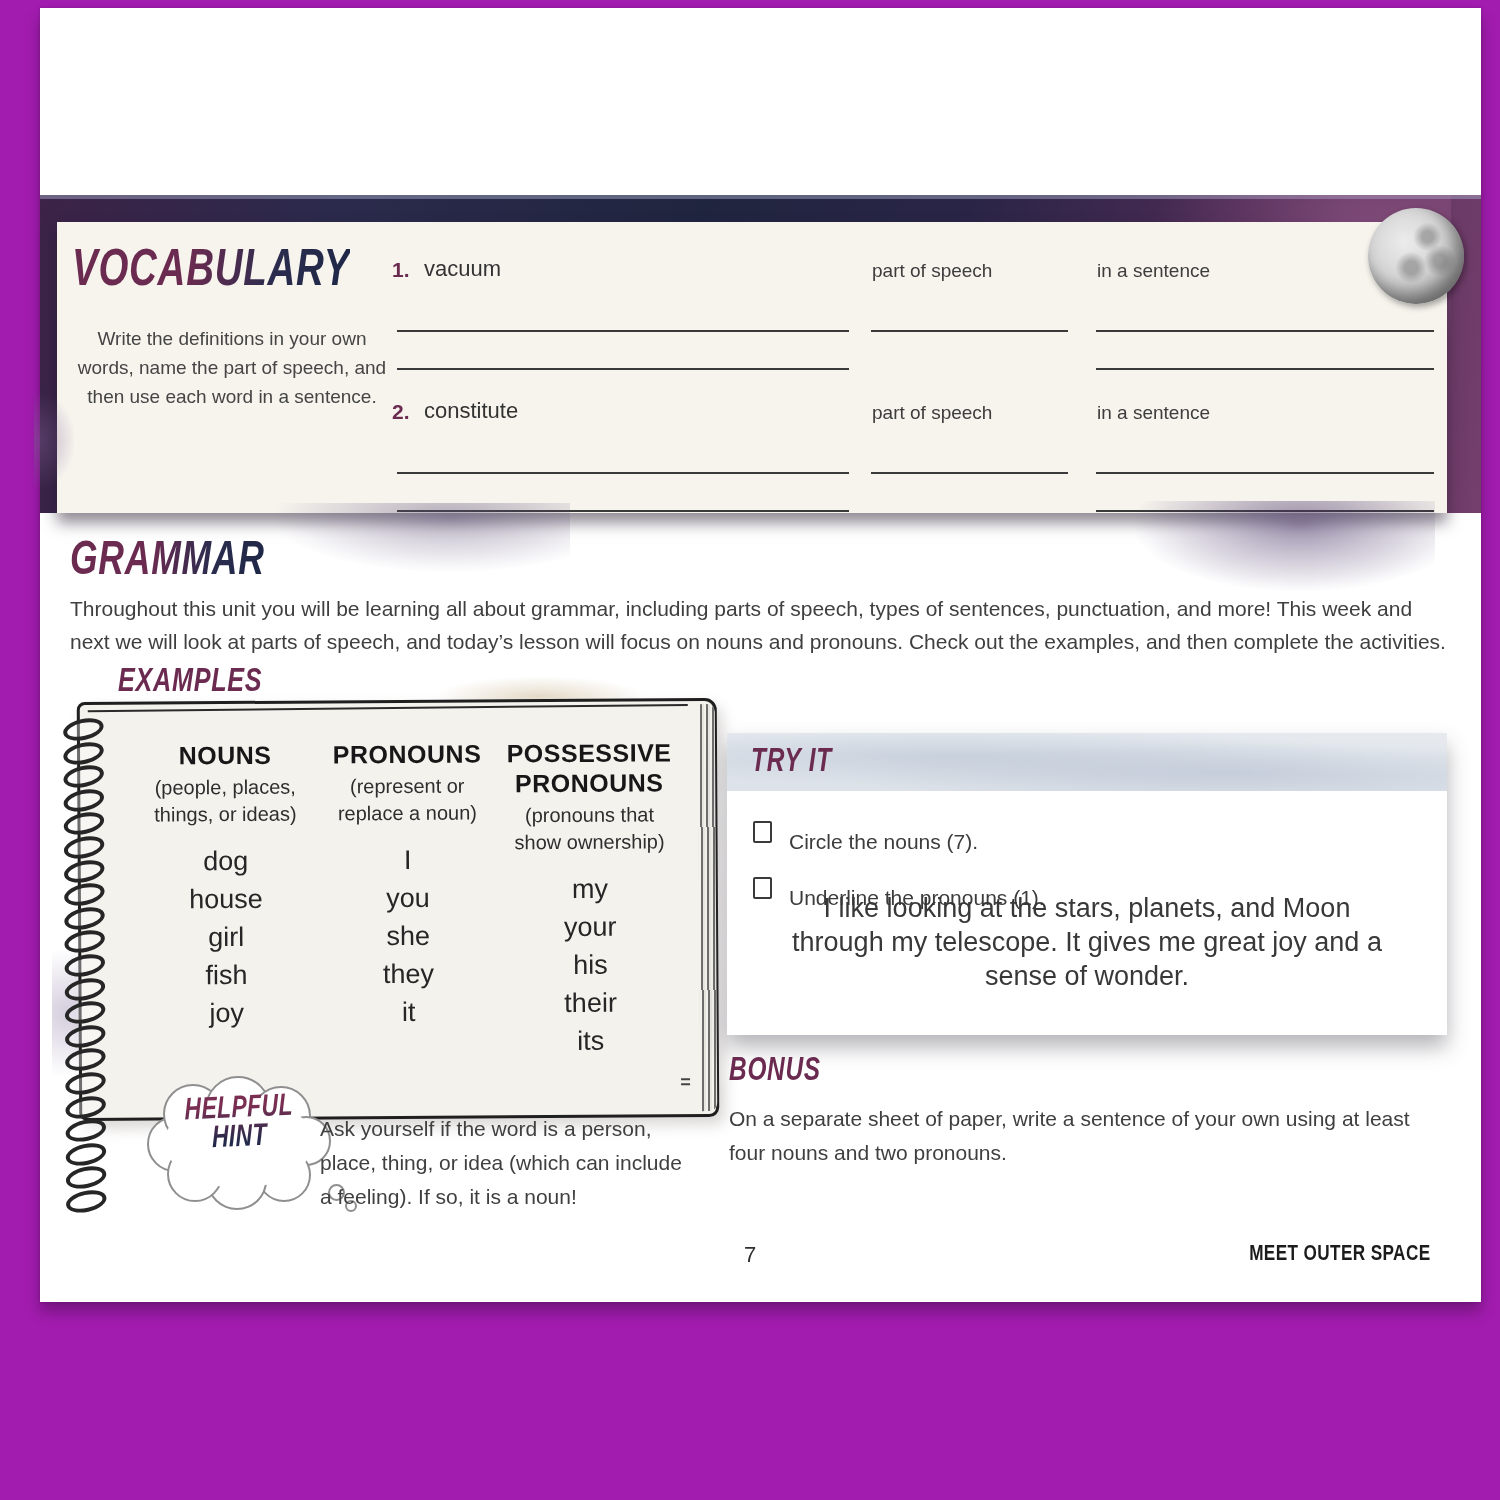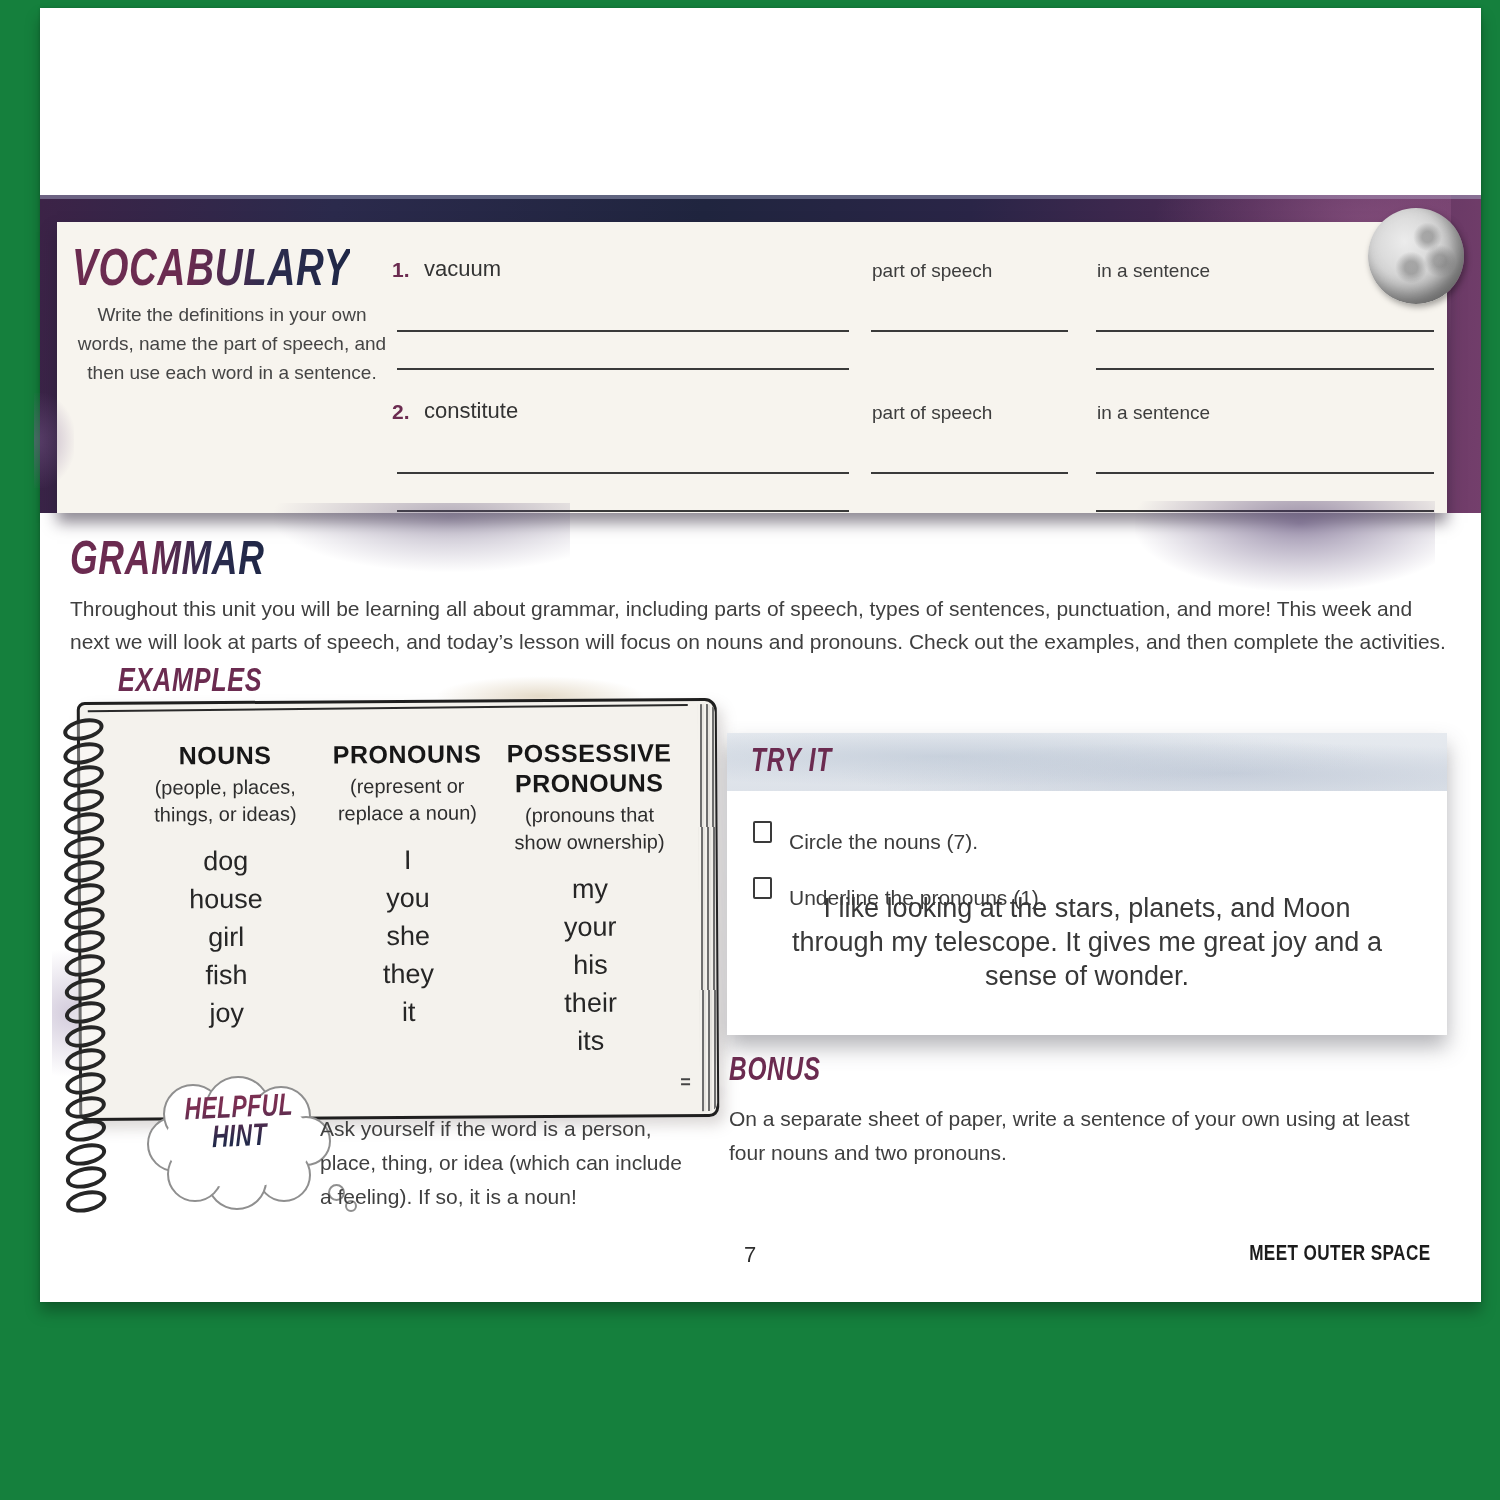--- a/index.html
+++ b/index.html
@@ -1,17 +1,17 @@
 <!DOCTYPE html>
 <html><head>
 <meta charset="utf-8">
 <style>
   html,body{margin:0;padding:0;background:#ffffff;}
   body{font-family:"Liberation Sans",sans-serif;color:#3f3f3f;}
-  .canvas{position:relative;width:1500px;height:1500px;background:#15803d;overflow:hidden;}
+  .canvas{position:relative;width:1500px;height:1500px;background:#a21caf;overflow:hidden;}
   .page{position:absolute;left:40px;top:8px;width:1441px;height:1294px;background:#ffffff;
         box-shadow:0 0 3px rgba(0,0,0,.18), 0 10px 14px rgba(0,0,0,.28);}
 
   
   .hd{display:inline-block;font-weight:800;font-style:italic;letter-spacing:1px;
       transform:scaleX(.74);transform-origin:left bottom;white-space:nowrap;}
   .grad{color:#542a4c;}
   @supports ((-webkit-background-clip:text) or (background-clip:text)){
     .grad{background:linear-gradient(100deg,#6b2b50 0%,#6b2b50 42%,#2b2c4e 72%,#1e2746 100%);
           -webkit-background-clip:text;background-clip:text;color:transparent;}
@@ -26,21 +26,21 @@
   .band::before{content:"";position:absolute;left:0;top:0;right:0;height:4px;background:rgba(170,178,205,.45);}
   .band .wash1{position:absolute;left:20px;bottom:0;width:260px;height:140px;
         background:radial-gradient(ellipse at 30% 100%,rgba(150,110,170,.5),rgba(150,110,170,0) 70%);}
   .band .wash2{position:absolute;right:30px;top:0;width:300px;height:160px;
         background:radial-gradient(ellipse at 70% 20%,rgba(190,120,170,.35),rgba(190,120,170,0) 70%);}
 
   .vocab-card{position:absolute;left:17px;top:214px;width:1390px;height:291px;background:#f7f4ee;
         box-shadow:0 10px 14px rgba(35,25,45,.5);}
   .vocab-left{position:absolute;left:15px;top:16px;width:320px;text-align:center;}
   .vocab-title{font-size:52px;line-height:58px;}
-  .vocab-instructions{margin-top:4px;font-size:19px;line-height:29px;color:#454545;}
+  .vocab-instructions{margin-top:28px;font-size:19px;line-height:29px;color:#454545;}
 
   .vocab-row{position:absolute;left:335px;right:10px;height:120px;}
   .row1{top:30px;} .row2{top:172px;}
   .v-num{position:absolute;left:0;top:6px;font-weight:700;font-size:21px;color:#6b2b50;}
   .v-word{position:absolute;left:32px;top:4px;font-size:22px;color:#333;}
   .v-lab-pos{position:absolute;left:480px;top:8px;font-size:19px;color:#3d3d3d;}
   .v-lab-sen{position:absolute;left:705px;top:8px;font-size:19px;color:#3d3d3d;}
   .aline{position:absolute;height:0;border-top:2px solid #3a3a3a;}
   .l-def1{left:5px;width:452px;top:78px;}  .l-def2{left:5px;width:452px;top:116px;}
   .l-pos1{left:479px;width:197px;top:78px;}

